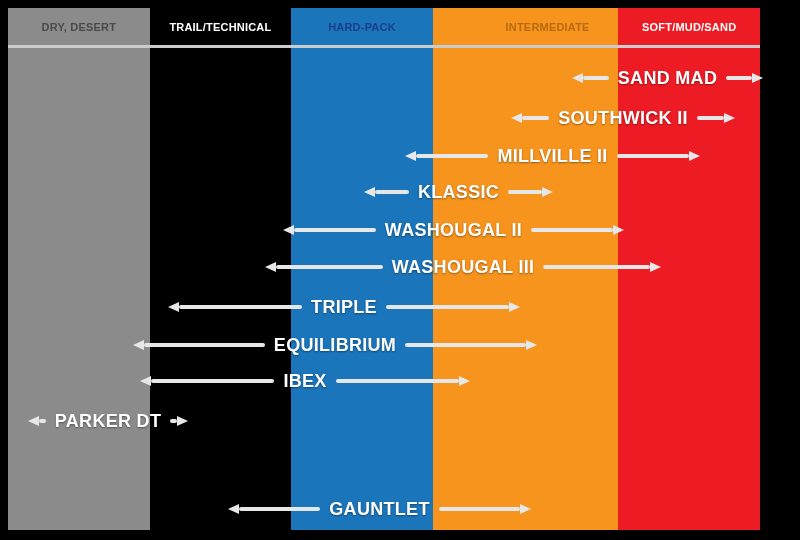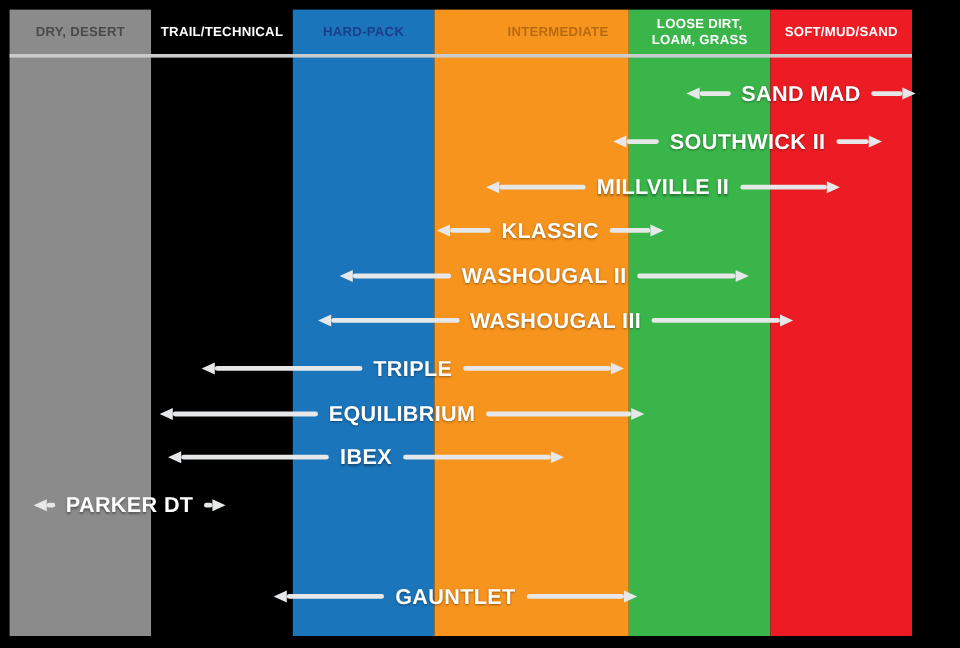--- a/index.html
+++ b/index.html
@@ -90,23 +90,20 @@
     </div>
     <div class="col" style="background: rgb(0, 0, 0);">
       <div class="col-header" style="color: rgb(255, 255, 255);">TRAIL/TECHNICAL</div>
     </div>
     <div class="col" style="background: rgb(27, 117, 187);">
       <div class="col-header" style="color: rgb(26, 62, 140);">HARD-PACK</div>
     </div>
     <div class="col" style="background: rgb(247, 148, 29); padding-left: 44px;">
       <div class="col-header" style="color: rgb(183, 107, 16);">INTERMEDIATE</div>
     </div>
-    <div class="col" style="background: rgb(57, 181, 74);">
-      <div class="col-header" style="color: rgb(255, 255, 255);">LOOSE DIRT, LOAM, GRASS</div>
-    </div>
     <div class="col" style="background: rgb(237, 28, 36);">
       <div class="col-header" style="color: rgb(255, 255, 255);">SOFT/MUD/SAND</div>
     </div>
   </div>
 
   <div class="header-rule" style="background: rgb(201, 203, 205);"></div>
 
   <div class="rows" id="rows">
       <div class="tire-row" style="left: 572px; width: 191px; top: 78px;">
     <span class="head left"></span>
@@ -171,21 +168,21 @@
     <span class="arrow-line"></span>
     <span class="head right"></span>
   </div>
       <div class="tire-row" style="left: 28px; width: 160px; top: 421px;">
     <span class="head left"></span>
     <span class="arrow-line"></span>
     <span class="tire-label">PARKER DT</span>
     <span class="arrow-line"></span>
     <span class="head right"></span>
   </div>
-      <div class="tire-row" style="left: 228px; width: 303px; top: 497px;">
+      <div class="tire-row" style="left: 228px; width: 303px; top: 509px;">
     <span class="head left"></span>
     <span class="arrow-line"></span>
     <span class="tire-label">GAUNTLET</span>
     <span class="arrow-line"></span>
     <span class="head right"></span>
   </div>
     </div>
 
 </div>
 

